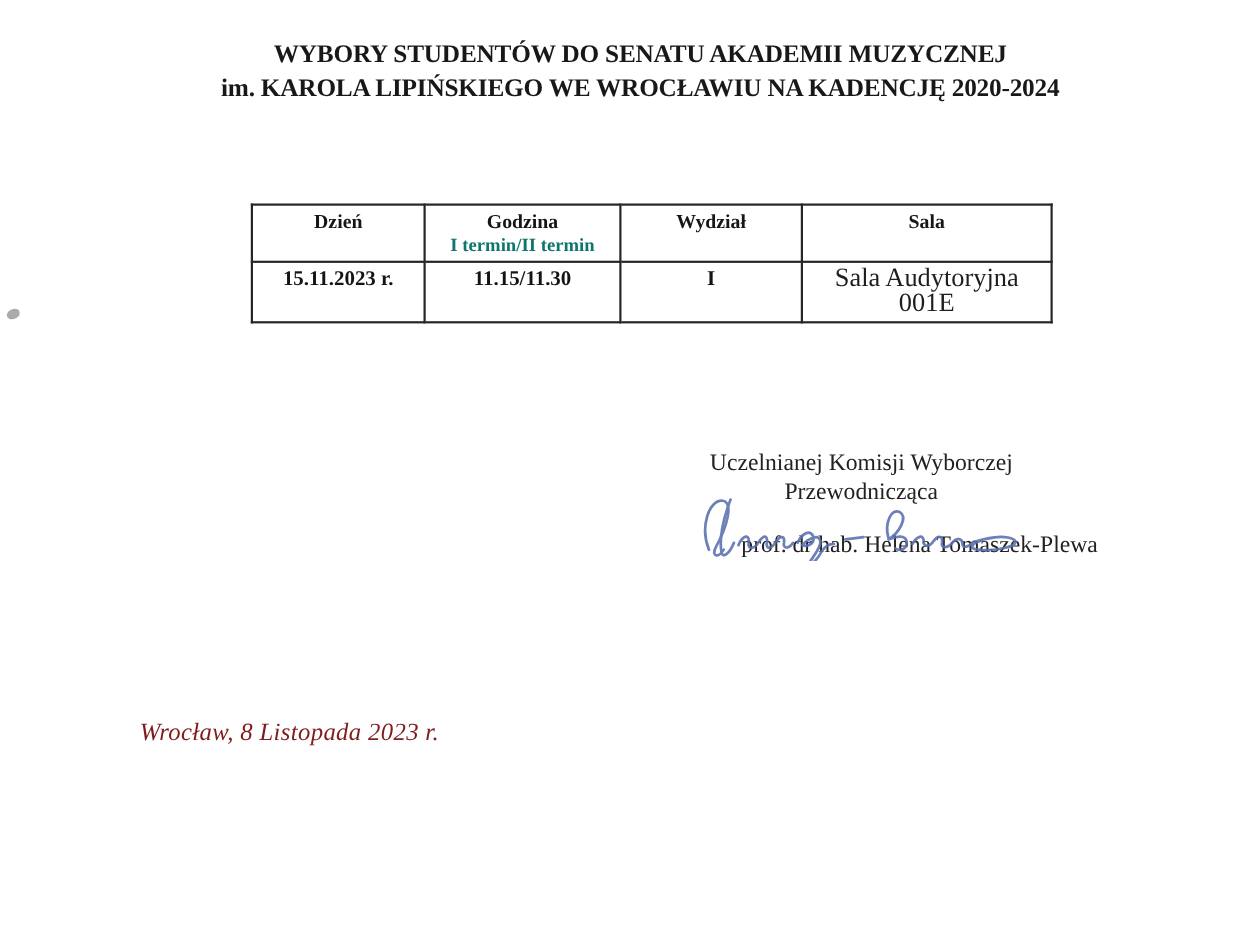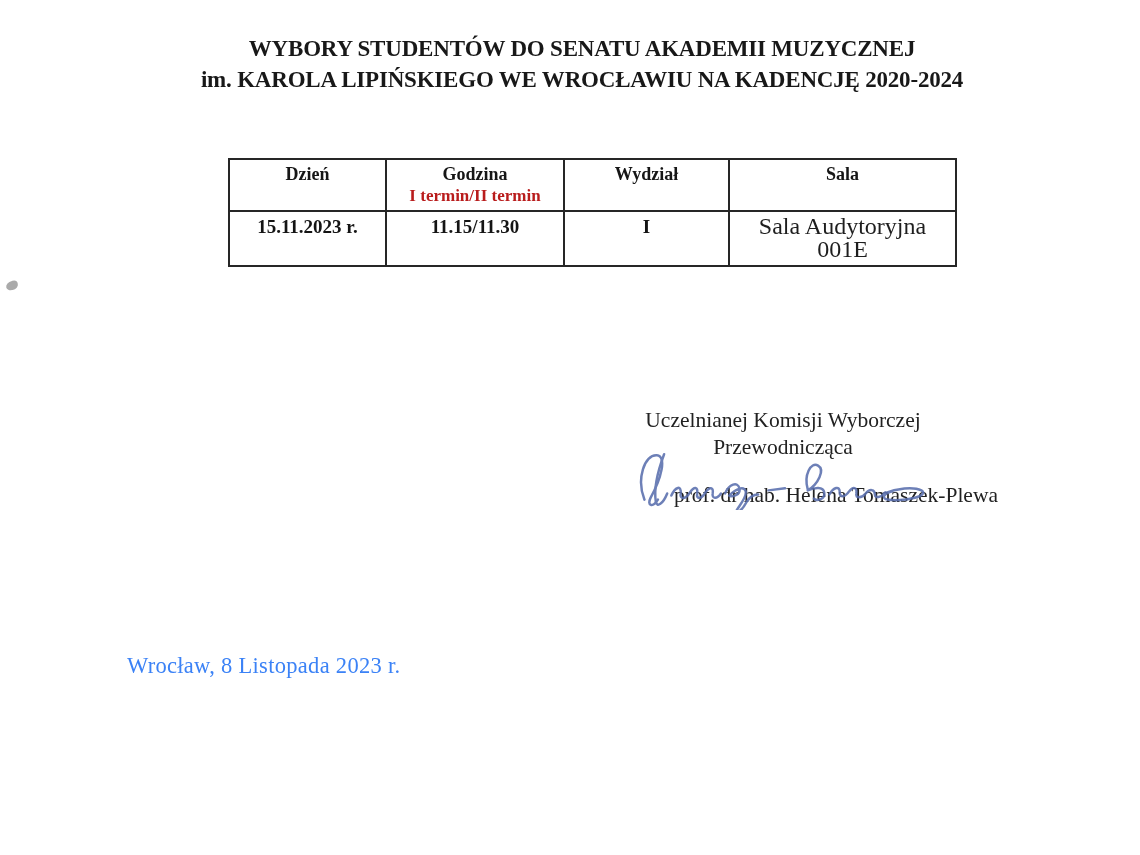--- a/index.html
+++ b/index.html
@@ -23,56 +23,57 @@
     margin-left:23px;
   }
   
   .smudge{
     position:absolute;left:6px;top:281px;width:12px;height:9px;
     background:#8d8d8d;border-radius:60% 40% 55% 45%;
     opacity:.75;transform:rotate(-12deg);
   }
   
   table.schedule{
-    position:absolute;left:228px;top:158px;
+    position:absolute;left:228px;top:185px;
     width:687px;
     border-collapse:collapse;
     table-layout:fixed;
   }
   table.schedule td{
     border:2px solid #262626;
     vertical-align:top;
     text-align:center;
     padding:3px 4px 4px 4px;
   }
   .col1{width:147px;} .col2{width:168px;} .col3{width:155px;} .col4{width:217px;}
   .hdr-row td{height:42px;}
   .hdr-main{font-weight:700;font-size:18px;line-height:22px;color:#161616;}
-  .hdr-sub{font-weight:700;font-size:17px;line-height:21px;color:#b91c1c;}
+  .hdr-sub{font-weight:700;font-size:17px;line-height:21px;color:#0f766e;}
   .data-row td{height:40px;}
   .cell-bold{font-weight:700;font-size:19px;line-height:23px;color:#141414;}
   .cell-reg{font-weight:400;font-size:24px;line-height:23px;color:#1e1e1e;}
   
   .sig-block{
     position:absolute;left:568px;top:407px;width:430px;
     text-align:center;
     font-size:21.5px;
     line-height:27px;
     color:#222222;
   }
   .sig-name{margin-top:21px;text-align:right;}
   .sig-scribble{
     position:absolute;left:62px;top:41px;width:310px;height:62px;
     z-index:2;pointer-events:none;
   }
   
   .place-date{
     position:absolute;left:127px;top:653px;
+    font-style:italic;
     font-size:22.5px;
-    color:#3b82f6;
+    color:#7f1d1d;
     letter-spacing:0.3px;
   }
 </style>
 </head>
 <body>
 
 <div class="page">
 
   <div class="doc-title">
     <div>WYBORY STUDENTÓW DO SENATU AKADEMII MUZYCZNEJ</div>

